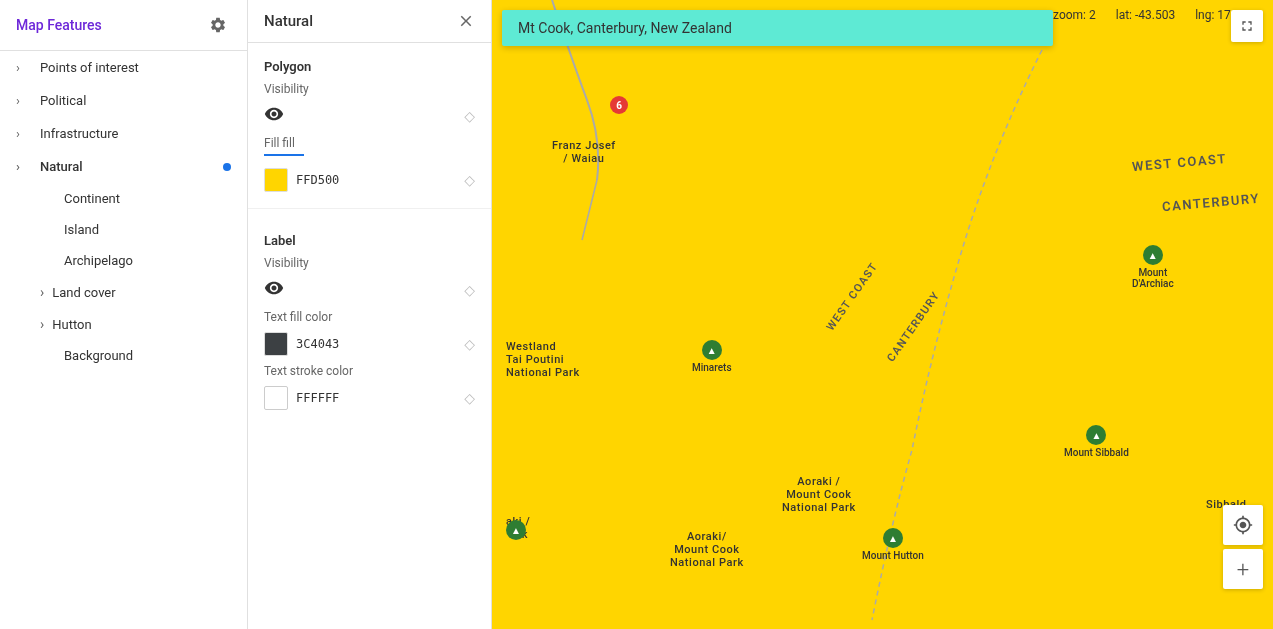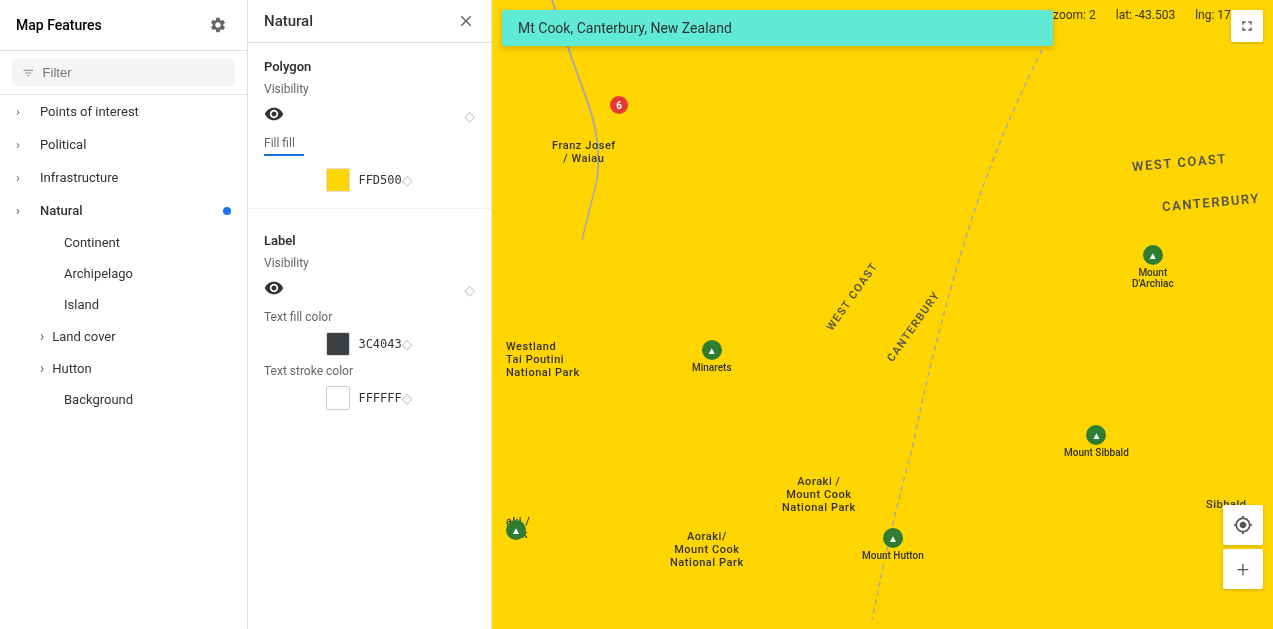--- a/index.html
+++ b/index.html
@@ -19,21 +19,21 @@
     .left-header {
       display: flex;
       align-items: center;
       justify-content: space-between;
       padding: 12px 16px;
       border-bottom: 1px solid #e0e0e0;
     }
     .left-header-title {
       font-size: 14px;
       font-weight: 500;
-      color: #000000;
+      color: #6d28d9;
     }
     .gear-btn {
       cursor: pointer;
       color: #666;
       background: none;
       border: none;
       padding: 4px;
       display: flex;
       align-items: center;
     }
@@ -142,21 +142,21 @@
       color: #333;
       font-size: 16px;
     }
     .diamond-icon {
       color: #bbb;
       font-size: 14px;
     }
     .color-row {
       display: flex;
       align-items: center;
-      justify-content: center;
+      justify-content: space-between;
       padding: 4px 16px 8px;
     }
     .color-swatch-wrap {
       display: flex;
       align-items: center;
       gap: 8px;
     }
     .color-swatch {
       width: 24px;
       height: 24px;
@@ -320,28 +320,20 @@
 <div class="left-panel">
   <div class="left-header">
     <span class="left-header-title">Map Features</span>
     <button class="gear-btn">
       <svg width="18" height="18" viewBox="0 0 24 24" fill="#666">
         <path d="M19.14 12.94c.04-.3.06-.61.06-.94 0-.32-.02-.64-.07-.94l2.03-1.58c.18-.14.23-.41.12-.61l-1.92-3.32c-.12-.22-.37-.29-.59-.22l-2.39.96c-.5-.38-1.03-.7-1.62-.94l-.36-2.54c-.04-.24-.24-.41-.48-.41h-3.84c-.24 0-.43.17-.47.41l-.36 2.54c-.59.24-1.13.57-1.62.94l-2.39-.96c-.22-.08-.47 0-.59.22L2.74 8.87c-.12.21-.08.47.12.61l2.03 1.58c-.05.3-.09.63-.09.94s.02.64.07.94l-2.03 1.58c-.18.14-.23.41-.12.61l1.92 3.32c.12.22.37.29.59.22l2.39-.96c.5.38 1.03.7 1.62.94l.36 2.54c.05.24.24.41.48.41h3.84c.24 0 .44-.17.47-.41l.36-2.54c.59-.24 1.13-.56 1.62-.94l2.39.96c.22.08.47 0 .59-.22l1.92-3.32c.12-.22.07-.47-.12-.61l-2.01-1.58zM12 15.6c-1.98 0-3.6-1.62-3.6-3.6s1.62-3.6 3.6-3.6 3.6 1.62 3.6 3.6-1.62 3.6-3.6 3.6z"></path>
       </svg>
     </button>
   </div>
 
-  <div class="filter-bar">
-    <div class="filter-input-wrap">
-      <svg width="14" height="14" viewBox="0 0 24 24" fill="#999">
-        <path d="M10 18h4v-2h-4v2zM3 6v2h18V6H3zm3 7h12v-2H6v2z"></path>
-      </svg>
-      <input class="filter-input" placeholder="Filter" style="">
-    </div>
-  </div>
 
   <div id="nav-items-container">
       <div class="nav-item">
         <span class="chevron">›</span>
         <span style="flex: 1 1 0%;">Points of interest</span>
       </div>
       <div class="nav-item">
         <span class="chevron">›</span>
         <span style="flex: 1 1 0%;">Political</span>
       </div>
@@ -353,25 +345,25 @@
         <span class="chevron">›</span>
         <span style="flex: 1 1 0%;">Natural</span>
         <span class="dot"></span>
       </div>
       <div class="nav-sub-item">
         <span style="width: 16px; display: inline-block;"></span>
         <span>Continent</span>
       </div>
       <div class="nav-sub-item">
         <span style="width: 16px; display: inline-block;"></span>
-        <span>Archipelago</span>
+        <span>Island</span>
       </div>
       <div class="nav-sub-item">
         <span style="width: 16px; display: inline-block;"></span>
-        <span>Island</span>
+        <span>Archipelago</span>
       </div>
       <div class="nav-sub-item">
         <span style="color: rgb(102, 102, 102); font-size: 14px;">›</span>
         <span>Land cover</span>
       </div>
       <div class="nav-sub-item">
         <span style="color: rgb(102, 102, 102); font-size: 14px;">›</span>
         <span>Hutton</span>
       </div>
       <div class="nav-sub-item">

